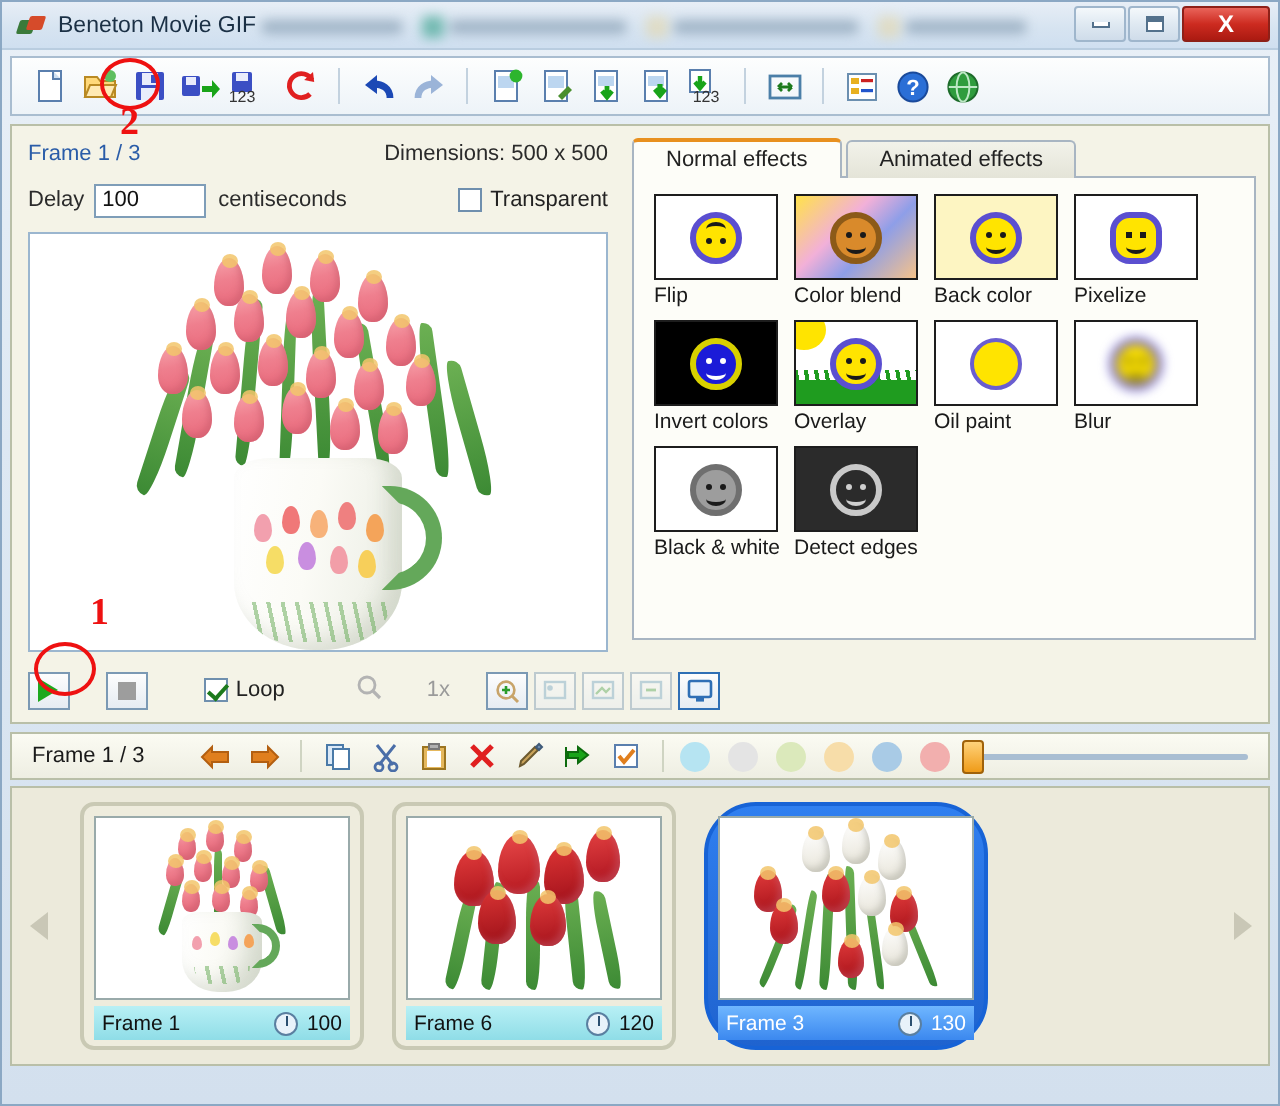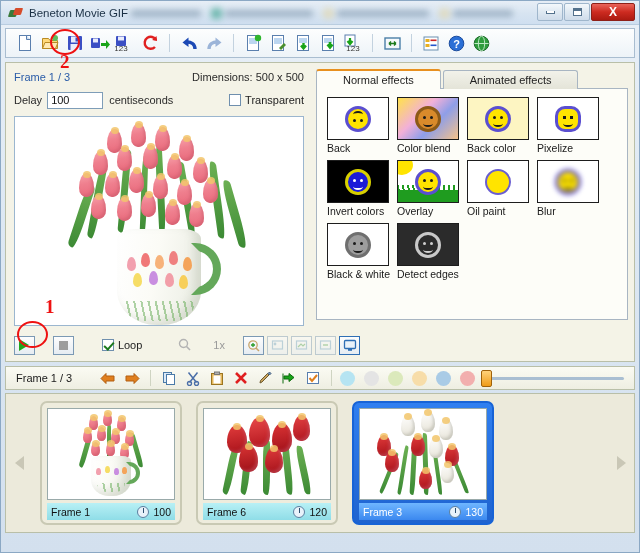--- a/index.html
+++ b/index.html
@@ -137,21 +137,21 @@
   .play-tri { width: 0; height: 0; border-left: 10px solid #1ea81e; border-top: 6px solid transparent; border-bottom: 6px solid transparent; }
   .stop-sq { width: 9px; height: 9px; background: #9d9d9d; }
   .loop-wrap { display: flex; align-items: center; gap: 4px; margin-left: 10px; }
   .loop-lbl { font-size: 11px; color: #222; }
   .zoomlbl { font-size: 11px; color: #9a9a9a; margin-left: 4px; }
   #pb-right { margin-left: auto; display: flex; gap: 3px; align-items: center; }
 
   
   #rightpane { flex: 1; position: relative; padding: 6px 6px 0 4px; }
   #tabs { display: flex; align-items: flex-end; height: 20px; position: relative; z-index: 2; }
-  .tab { height: 19px; padding: 0 26px; display: flex; align-items: center; font-size: 11px; color: #222;
+  .tab { height: 19px; padding: 0 16px; display: flex; align-items: center; font-size: 11px; color: #222;
          border: 1px solid #a8b5c2; background: linear-gradient(180deg,#f2f2ea,#e4e4d8); margin-right: 2px;
          border-bottom: none; border-radius: 3px 3px 0 0; }
   .tab.active { background: #fdfdf8; border-top: 2px solid #e8901f; height: 20px; }
   #effects-box { border: 1px solid #a8b5c2; background: #fdfdf8; height: 232px; margin-top: -1px; padding: 8px 0 0 10px;
                  display: flex; flex-wrap: wrap; align-content: flex-start; }
   .effect { width: 66px; margin: 0 4px 6px 0; }
   .eff-thumb { width: 62px; height: 43px; border: 1px solid #1d1d1d; background: #fff; position: relative; overflow: hidden; }
   .smiley { position: absolute; left: 50%; top: 50%; transform: translate(-50%,-50%); width: 26px; height: 26px;
             border-radius: 50%; background: #ffe400; border: 3px solid #5b4fd0; }
   .sm-eye { position: absolute; width: 3px; height: 3px; border-radius: 50%; background: #1a1a1a; top: 7px; }
@@ -178,21 +178,21 @@
   #filmstrip {
     margin: 3px 4px 4px 4px; height: 140px;
     background: #eceadb; border: 1px solid #b9bfa8; display: flex; align-items: center; position: relative;
   }
   .nav-arrow { width: 26px; height: 100%; display: flex; align-items: center; justify-content: center; }
   .na-l { width: 0; height: 0; border-right: 9px solid #c9c7b6; border-top: 7px solid transparent; border-bottom: 7px solid transparent; }
   .na-r { width: 0; height: 0; border-left: 9px solid #c9c7b6; border-top: 7px solid transparent; border-bottom: 7px solid transparent; }
   #frames { flex: 1; display: flex; align-items: center; gap: 14px; padding-left: 8px; }
   .frame-card { width: 142px; height: 124px; border: 2px solid #c9c9b4; border-radius: 7px;
                 background: #eeecdd; padding: 5px; position: relative; }
-  .frame-card.selected { border-color: #1763d6; background: linear-gradient(180deg,#2f7ff0,#1f63cf); }
+  .frame-card.selected { border-color: #1763d6; background: linear-gradient(180deg,#2f7ff0,#1f63cf); border-radius: 26px; }
   .fc-img { width: 128px; height: 92px; background: #fff; border: 1px solid #9aa; position: relative; overflow: hidden; }
   .fc-bar { margin-top: 3px; height: 17px; background: linear-gradient(180deg,#b8f0f5,#8fdde7);
             display: flex; align-items: center; padding: 0 4px; font-size: 10.5px; color: #111; }
   .frame-card.selected .fc-bar { background: linear-gradient(180deg,#6fb6ff,#3b88ef); color: #fff; }
   .clock { width: 12px; height: 12px; border-radius: 50%; border: 1.5px solid #5a7fa0; background: #e8f2fa;
            margin-left: auto; margin-right: 4px; position: relative; }
   .clock::after { content:""; position:absolute; left:4.5px; top:1.5px; width:1.5px; height:5px; background:#2b4f70; }
 
   
   .bq { position: absolute; left: 50%; top: 50%; transform: translate(-50%,-50%); }
@@ -497,21 +497,21 @@
       <div id="effects-box">
 
         <div class="effect">
           <div class="eff-thumb" style="background:#fff">
             <span class="smiley" style="transform:translate(-50%,-50%) scaleY(-1)">
               <span class="sm-eye l"></span>
                 <span class="sm-eye r"></span>
                 <span class="sm-mouth"></span>
             </span>
           </div>
-          <div class="eff-label">Back</div>
+          <div class="eff-label">Flip</div>
         </div>
 
 
         <div class="effect">
           <div class="eff-thumb" style="background:linear-gradient(135deg,#ffe24a 0%,#f2b0d8 38%,#8e9ee8 62%,#f5c28a 100%)">
             <span class="smiley" style="background:#d98a2b;border-color:#8c5a18">
               <span class="sm-eye l"></span>
                 <span class="sm-eye r"></span>
                 <span class="sm-mouth"></span>
             </span>

